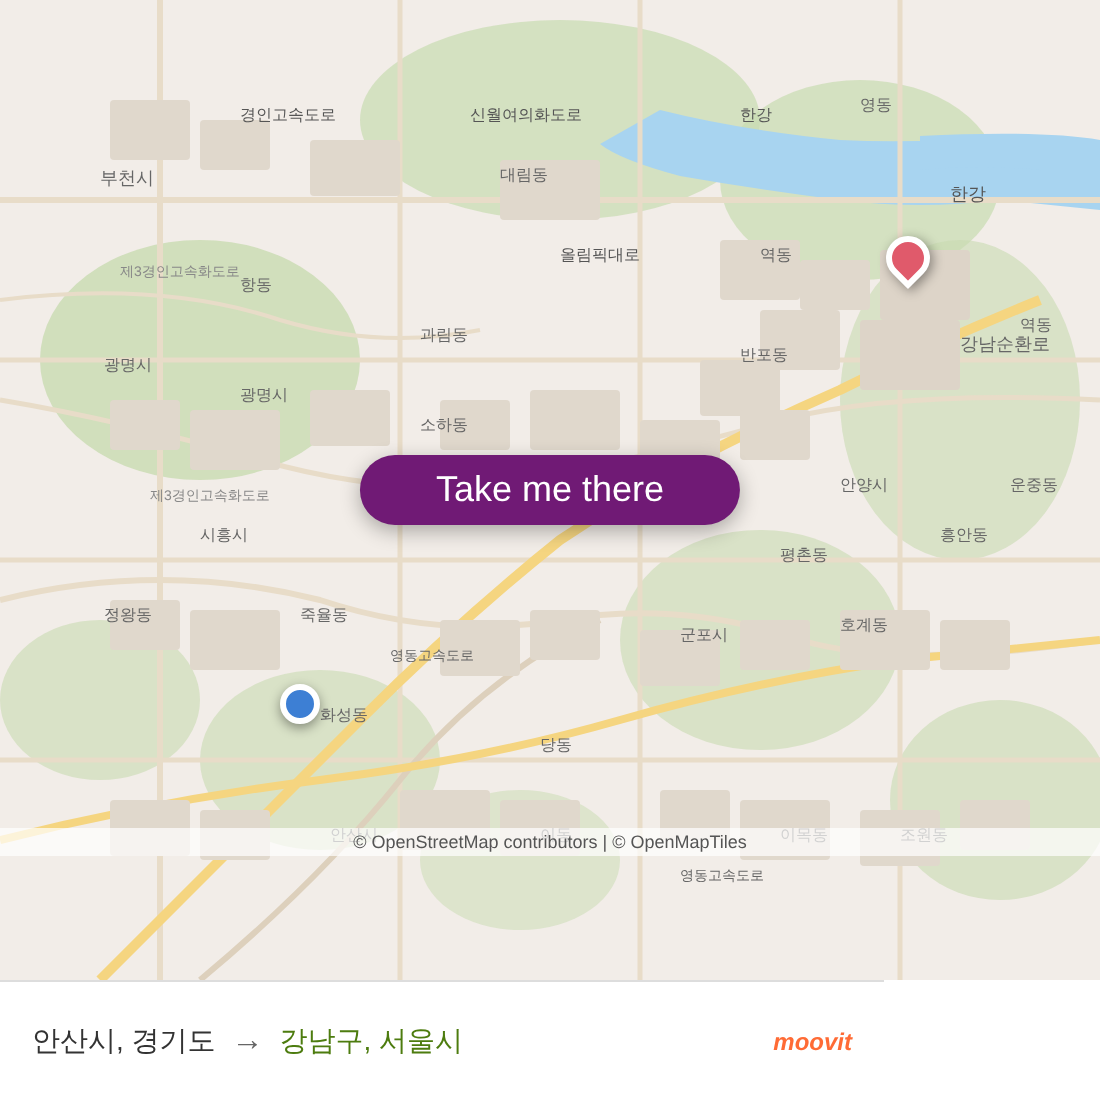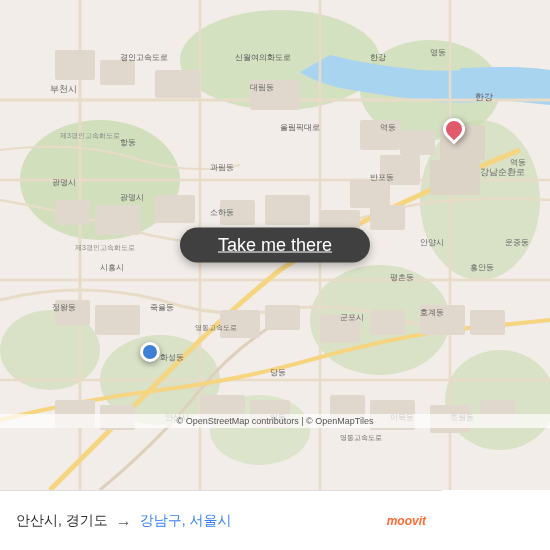--- a/index.html
+++ b/index.html
@@ -26,32 +26,31 @@
       height: 100%;
       position: absolute;
       top: 0; left: 0;
     }
 
     #take-me-there-btn {
       position: absolute;
       top: 50%;
       left: 50%;
       transform: translate(-50%, -50%);
-      background-color: #404040;
+      background-color: #701a75;
       color: white;
       border: none;
       border-radius: 28px;
       padding: 7px 38px;
       font-size: 18px;
       font-weight: 500;
       cursor: pointer;
       box-shadow: 0 3px 10px rgba(0,0,0,0.3);
       white-space: nowrap;
       z-index: 10;
-      text-decoration: underline;
     }
 
     
     .pin-destination {
       position: absolute;
       top: 118px;
       right: 85px;
       width: 22px;
       height: 22px;
       background: #e05a6b;
@@ -99,21 +98,21 @@
       color: #333;
     }
 
     #arrow-icon {
       font-size: 16px;
       color: #666;
     }
 
     #destination-text {
       font-size: 14px;
-      color: #3b82f6;
+      color: #4d7c0f;
     }
 
     #moovit-logo {
       margin-left: auto;
       font-size: 12px;
       color: #ff6b35;
       font-weight: bold;
       font-style: italic;
     }
 

